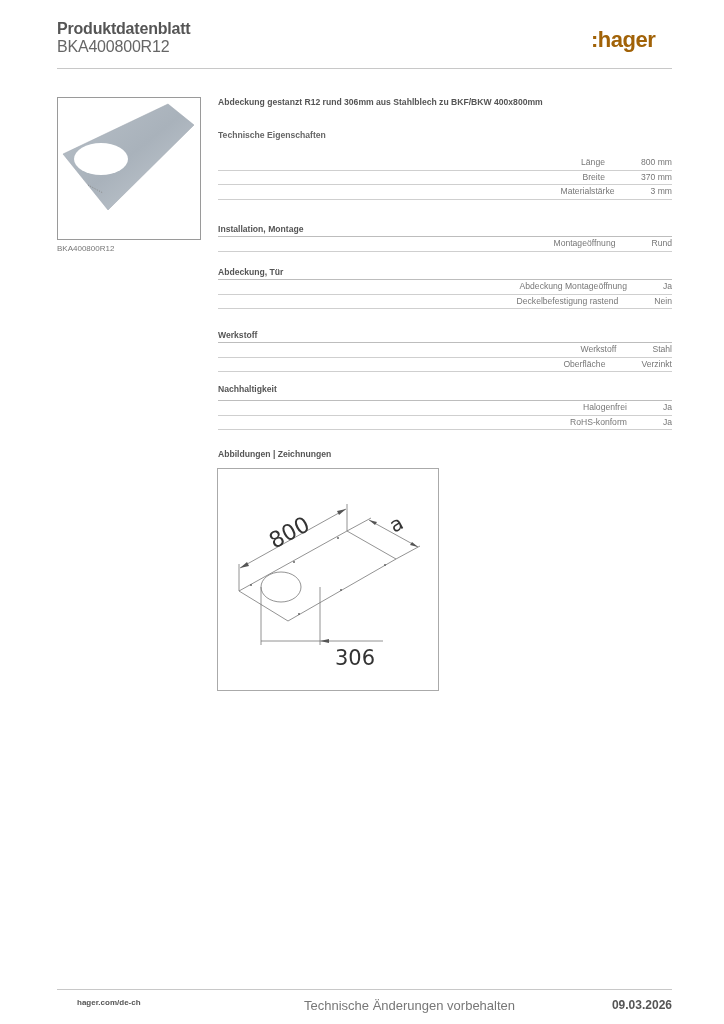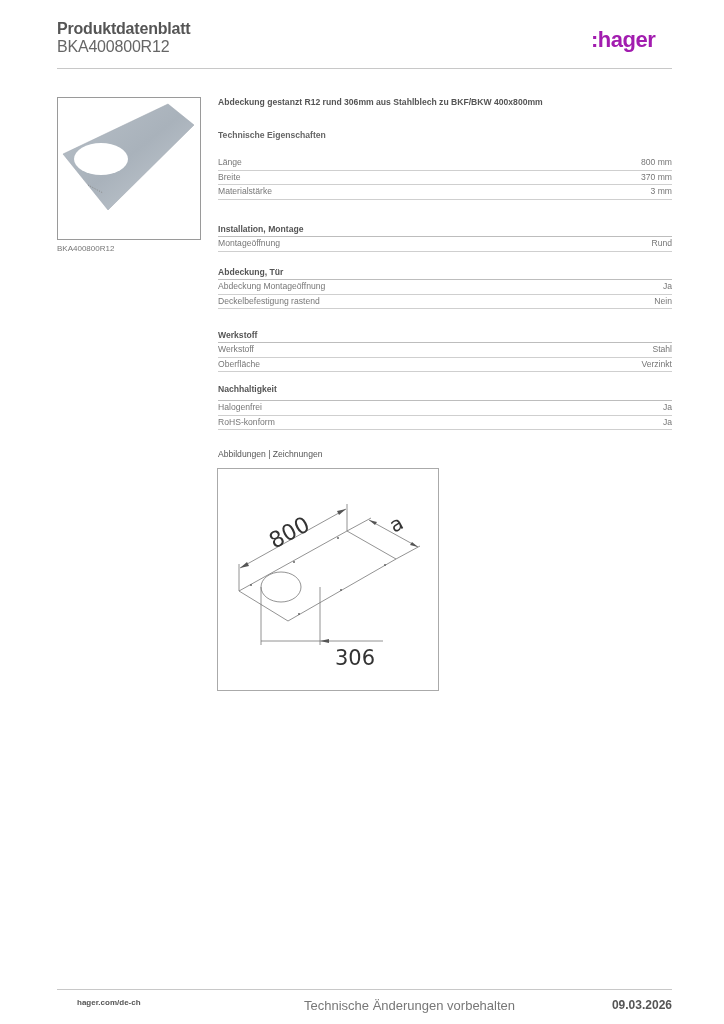--- a/index.html
+++ b/index.html
@@ -1,30 +1,30 @@
 <!DOCTYPE html>
 <html><head>
 <meta charset="utf-8">
 <style>
   html, body { margin: 0; padding: 0; background: #ffffff; }
   body { width: 724px; height: 1024px; position: relative; overflow: hidden;
          font-family: "Liberation Sans", sans-serif; color: #555; }
   .header-title { position: absolute; left: 57px; top: 20px; font-size: 16px; font-weight: bold; color: #555; letter-spacing: -0.2px; }
   .header-sub { position: absolute; left: 57px; top: 38px; font-size: 16px; color: #666; letter-spacing: -0.2px; }
-  .logo { position: absolute; left: 591px; top: 27px; font-size: 22px; font-weight: bold; color: #a21caf; letter-spacing: -0.5px; }
+  .logo { position: absolute; left: 591px; top: 27px; font-size: 22px; font-weight: bold; color: #a16207; letter-spacing: -0.5px; }
   .header-rule { position: absolute; left: 57px; top: 68px; width: 615px; height: 1px; background: #c8c8c8; }
   .product-img { position: absolute; left: 57px; top: 97px; width: 144px; height: 143px; border: 1px solid #9a9a9a; box-sizing: border-box; background: #fff; }
   .product-img svg { display: block; }
   .img-caption { position: absolute; left: 57px; top: 244px; font-size: 8px; color: #777; }
   .desc { position: absolute; left: 218px; top: 97px; font-size: 8.6px; font-weight: bold; color: #555; }
   .tech-title { position: absolute; left: 218px; top: 130px; font-size: 8.6px; font-weight: bold; color: #666; }
   .section { position: absolute; left: 218px; width: 454px; }
   .section-head { font-size: 8.6px; font-weight: bold; color: #555; height: 13px; line-height: 13px; border-bottom: 1.5px solid #bdbdbd; }
-  .row { display: flex; justify-content: space-between; height: 13.5px; line-height: 13.5px; font-size: 8.6px; color: #777; border-bottom: 1px solid #cfcfcf; }
-  .draw-title { position: absolute; left: 218px; top: 449px; font-size: 8.6px; font-weight: normal; color: #555; }
+  .row { display: flex; justify-content: flex-end; height: 13.5px; line-height: 13.5px; font-size: 8.6px; color: #777; border-bottom: 1px solid #cfcfcf; gap: 36px; }
+  .draw-title { position: absolute; left: 218px; top: 449px; font-size: 8.6px; font-weight: bold; color: #555; }
   .drawing { position: absolute; left: 217px; top: 468px; width: 222px; height: 223px; border: 1px solid #aaa; box-sizing: border-box; background: #fff; }
   .footer-rule { position: absolute; left: 57px; top: 989px; width: 615px; height: 1px; background: #c8c8c8; }
   .footer-left { position: absolute; left: 57px; top: 998px; font-size: 8px; font-weight: bold; color: #555; padding-left: 20px; }
   .footer-mid { position: absolute; left: 304px; top: 998px; font-size: 13px; color: #777; }
   .footer-right { position: absolute; right: 52px; top: 998px; font-size: 12px; font-weight: bold; color: #555; }
 </style>
 </head>
 <body>
 
 <div>

